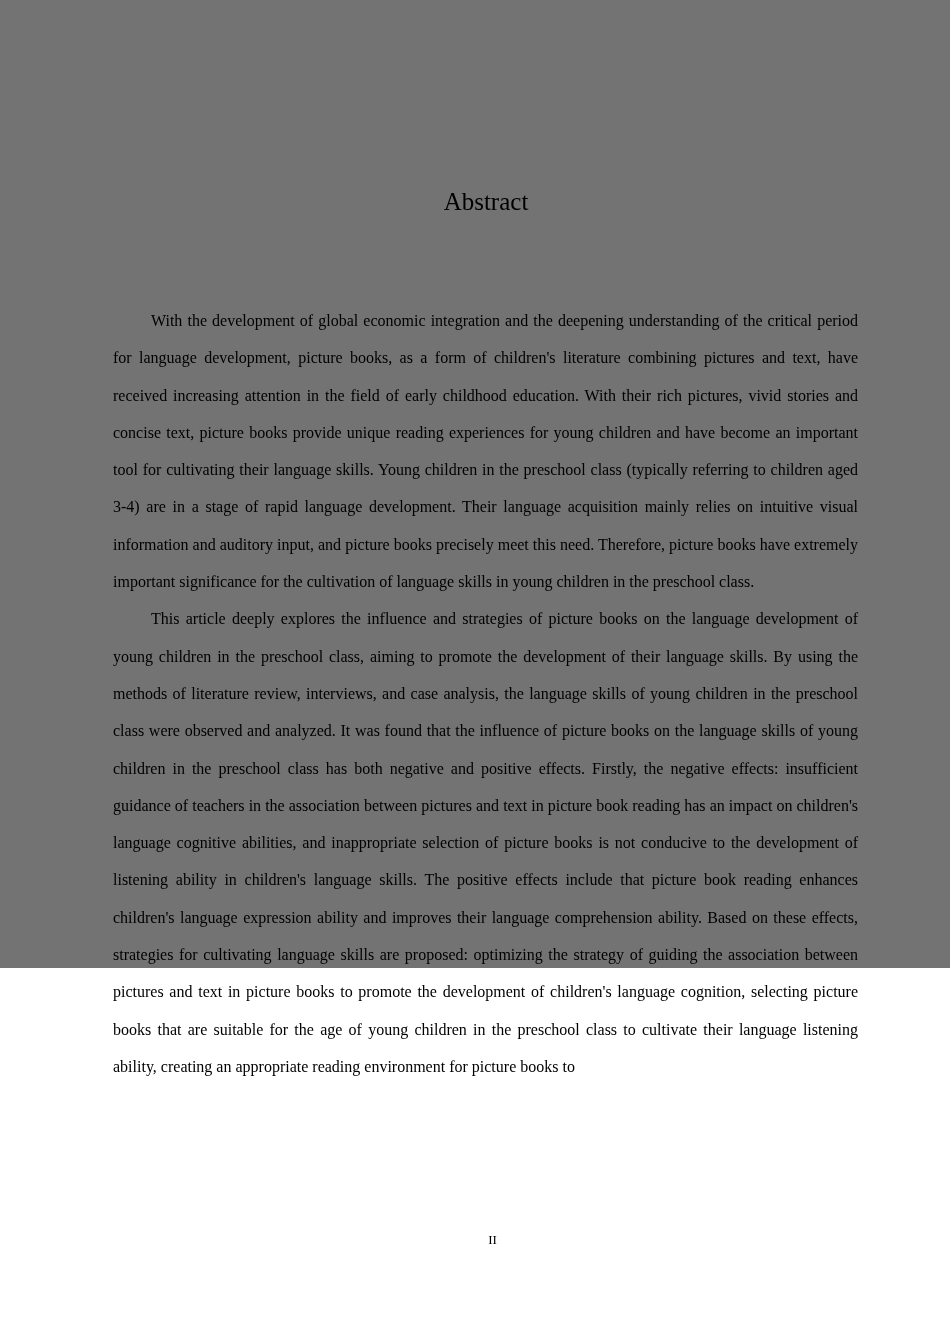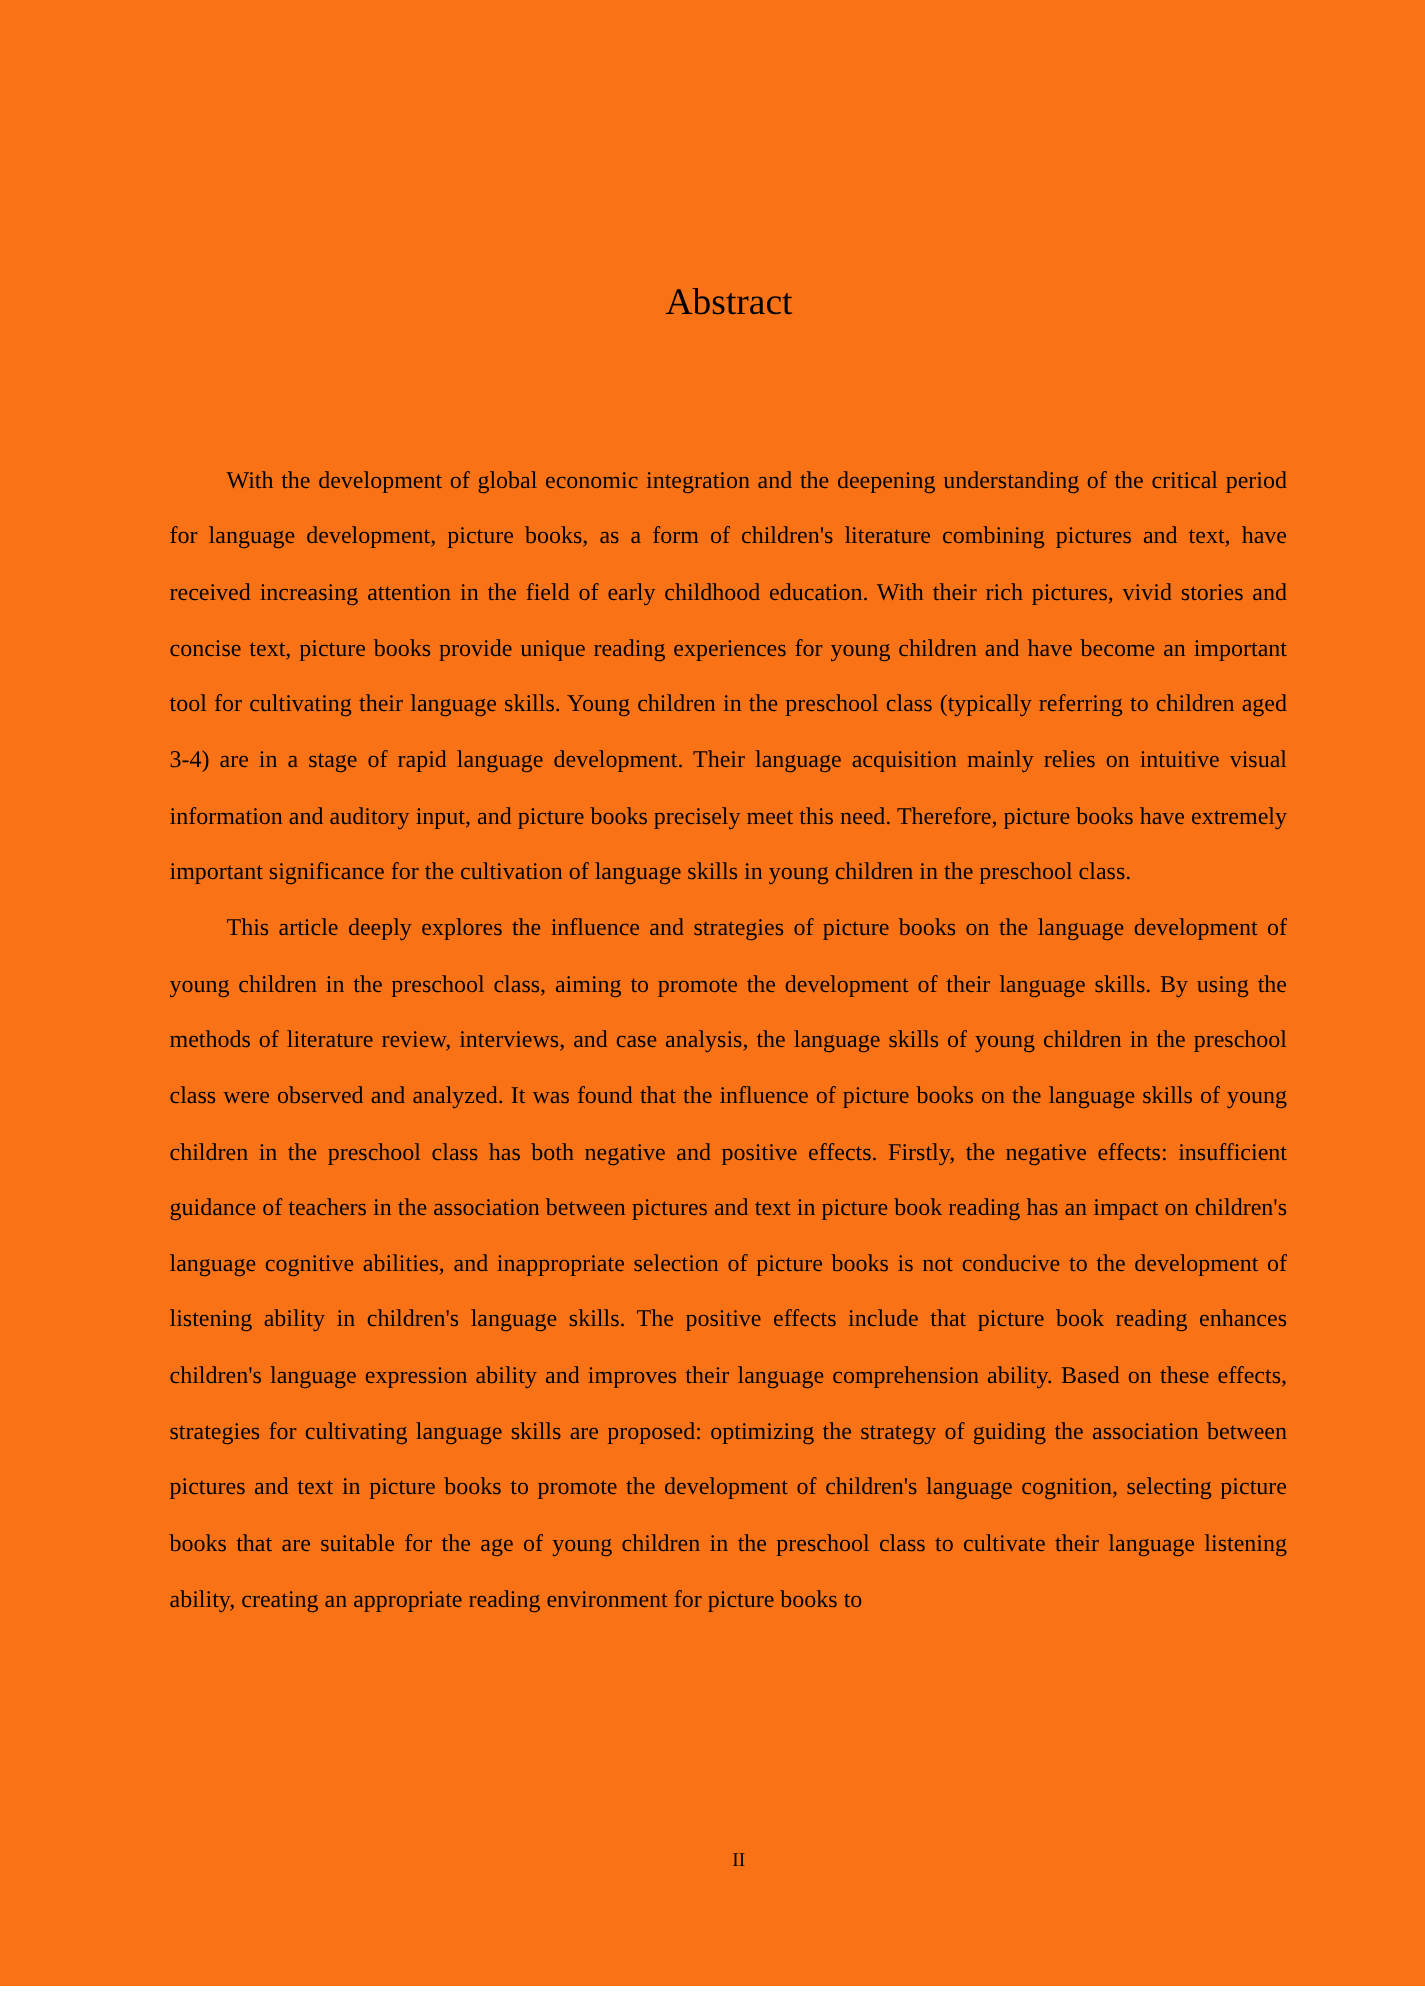--- a/index.html
+++ b/index.html
@@ -1,18 +1,18 @@
 <!DOCTYPE html>
 <html><head>
 <meta charset="utf-8">
 <style>
   html, body { margin: 0; padding: 0; background: #ffffff; }
   body { width: 950px; height: 1344px; position: relative; overflow: hidden;
          font-family: "Liberation Serif", "DejaVu Serif", serif; color: #000; }
-  .page { position: absolute; left: 0; top: 0; width: 950px; height: 1324px; background: #f97316; }
+  .page { position: absolute; left: 0; top: 0; width: 950px; height: 968px; background: #737373; }
   .title { position: absolute; left: 0; width: 950px; top: 186px; text-align: center;
            font-size: 25px; line-height: 32px; margin: 0; font-weight: normal;
            padding-left: 22px; box-sizing: border-box; }
   .body { position: absolute; left: 113px; top: 302px; width: 745px; }
   .para { margin: 0; font-size: 16px; line-height: 37.3px; text-align: justify;
           text-indent: 38px; }
   .pagenum { position: absolute; left: 0; width: 950px; top: 1232px; text-align: center;
              font-size: 13px; line-height: 16px; padding-left: 35px; box-sizing: border-box; }
 </style>
 </head>

